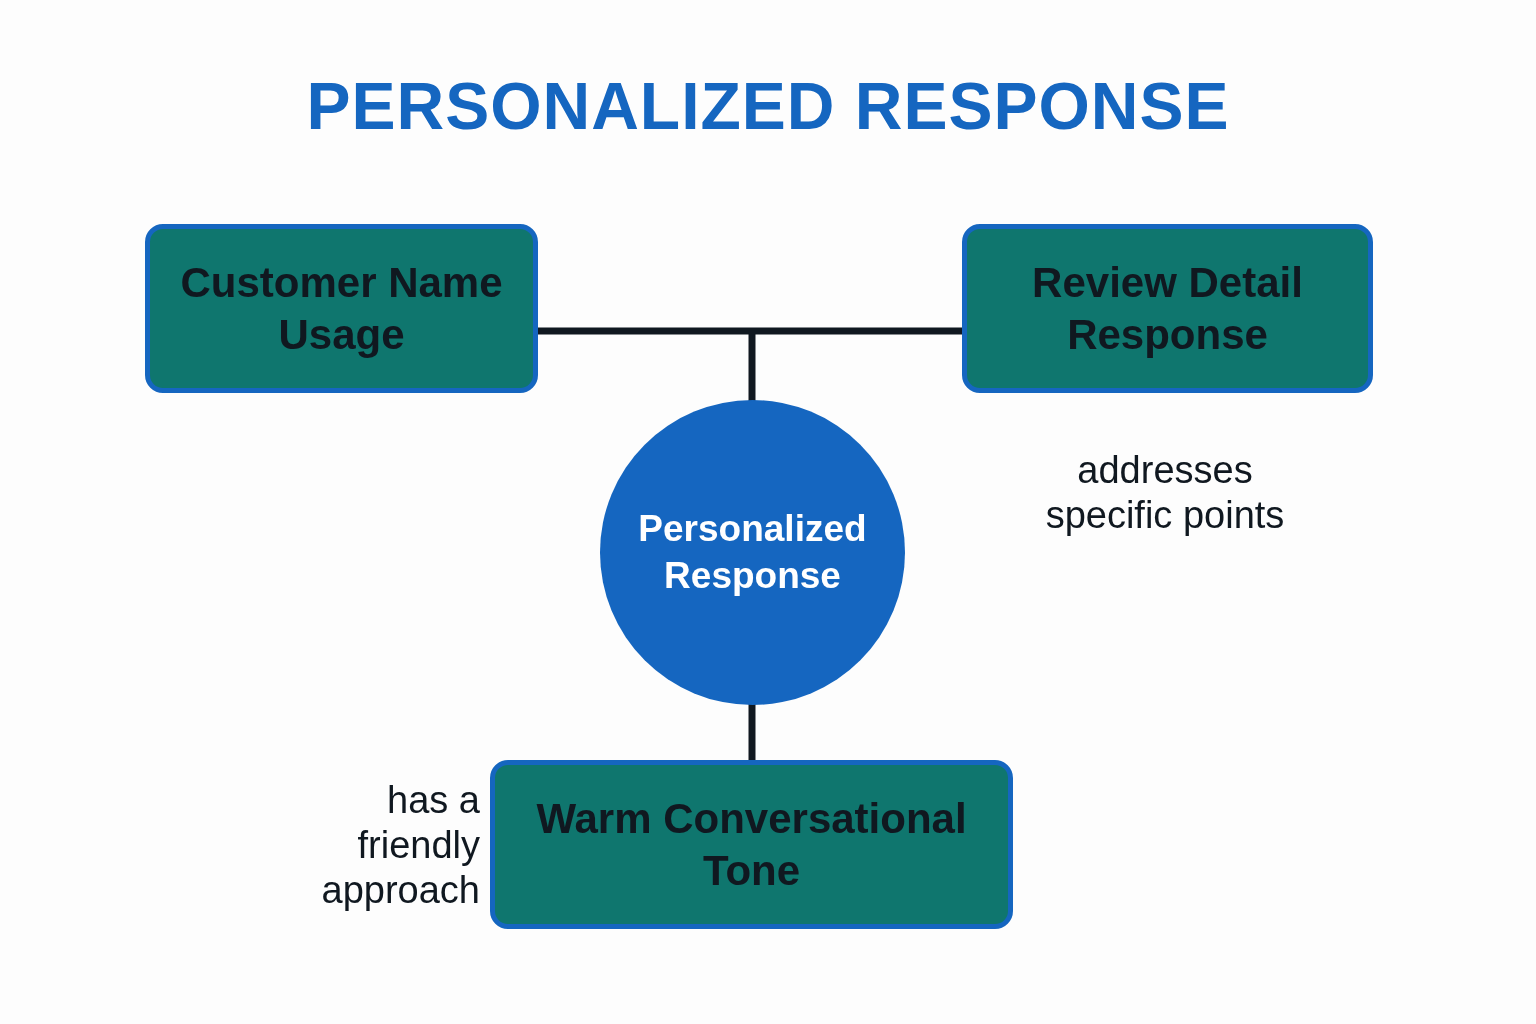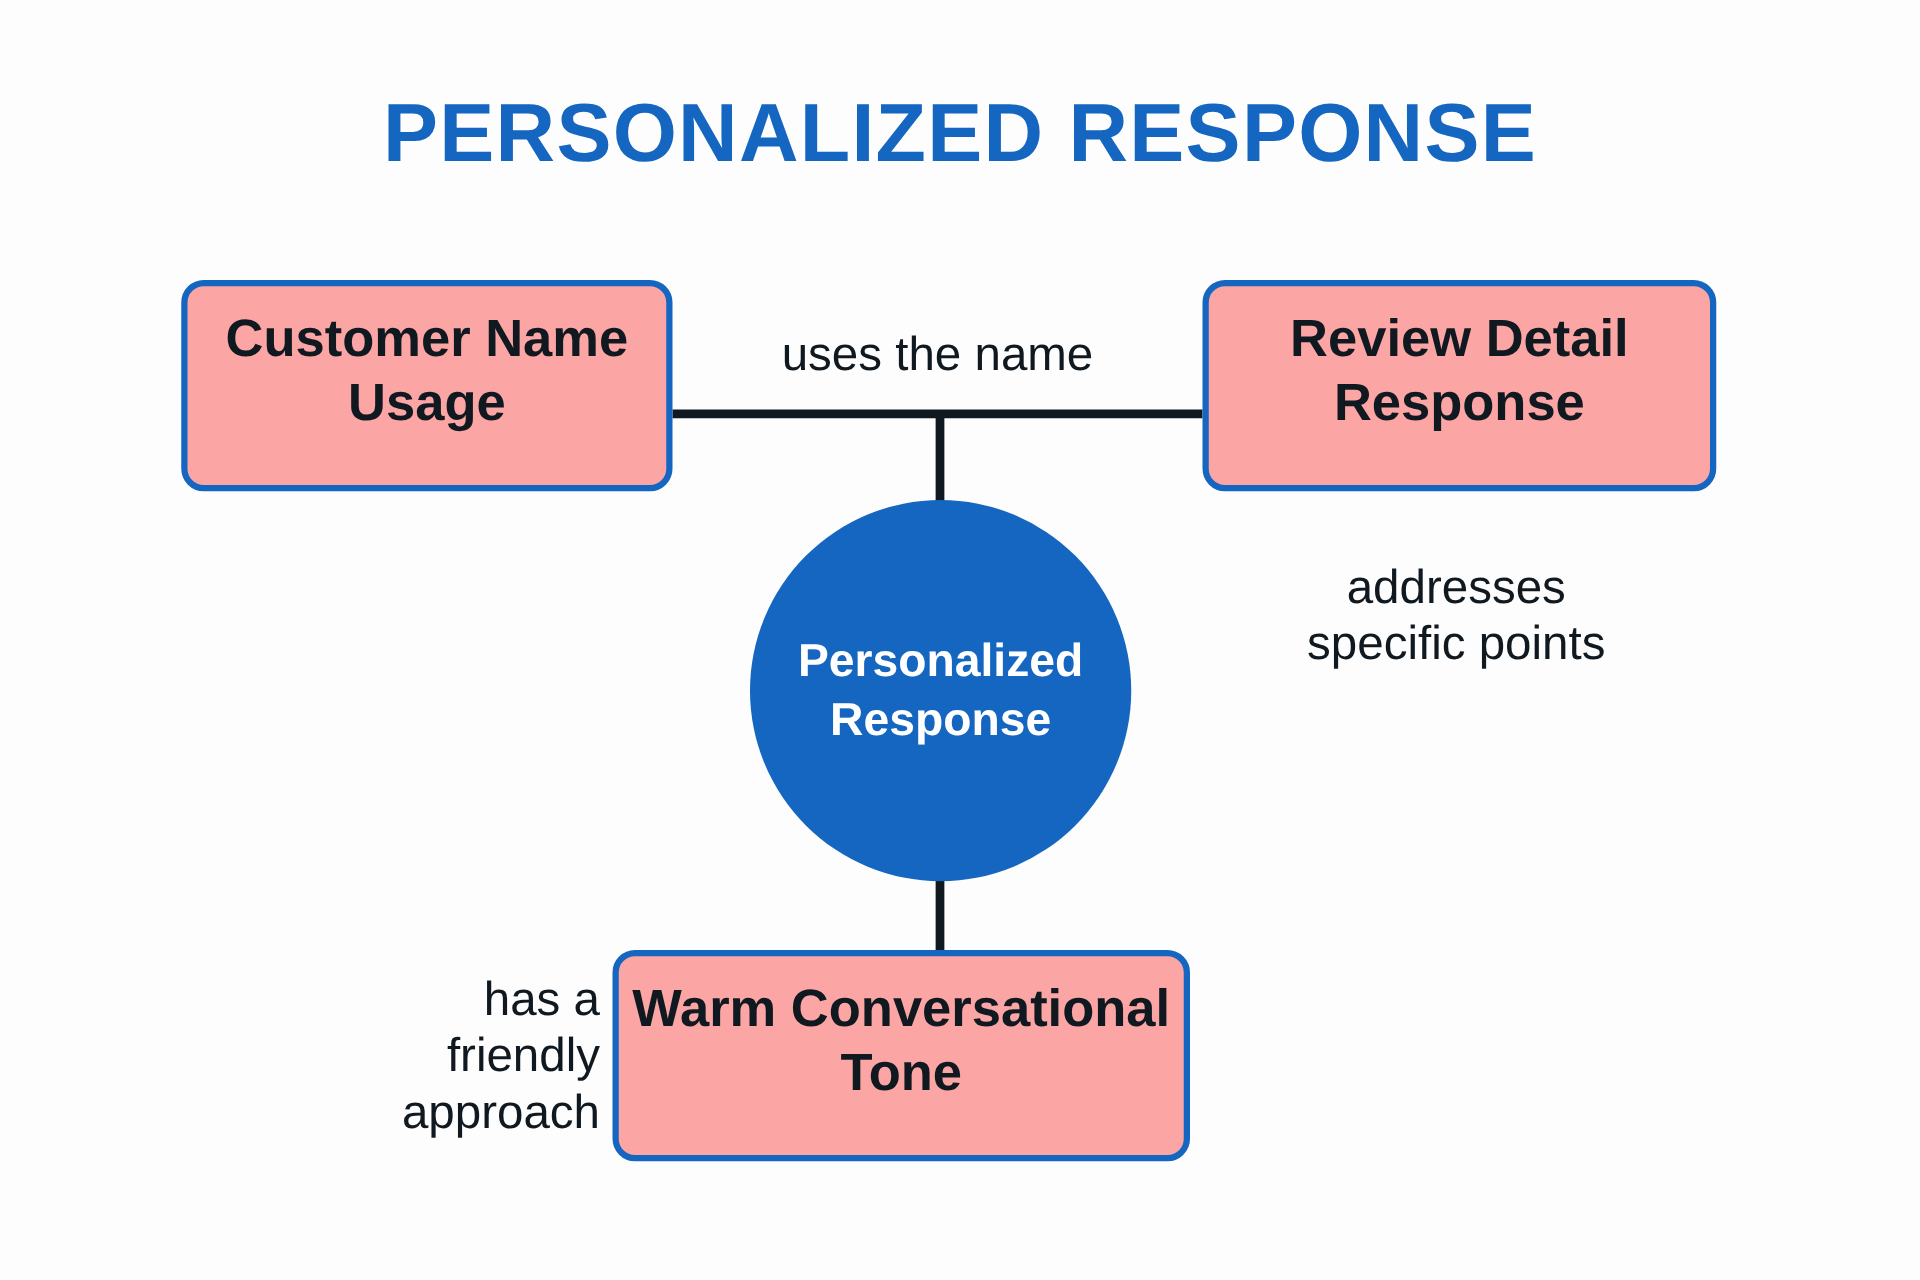--- a/index.html
+++ b/index.html
@@ -43,52 +43,52 @@
     top: 0;
     width: 1536px;
     height: 1024px;
     pointer-events: none;
   }
 
   
   .node-box {
     position: absolute;
     box-sizing: border-box;
-    background: #fca5a5;
+    background: #0f766e;
     border: 5px solid #1566c0;
     border-radius: 18px;
     display: flex;
-    align-items: flex-start;
+    align-items: center;
     justify-content: center;
     text-align: center;
     color: #101820;
     font-size: 42px;
     font-weight: bold;
     line-height: 1.22;
-    padding: 16px 10px;
+    padding: 4px 10px;
   }
 
   #node-customer-name-usage {
     left: 145px;
     top: 224px;
     width: 393px;
     height: 169px;
   }
 
   #node-review-detail-reference {
     left: 962px;
     top: 224px;
     width: 411px;
     height: 169px;
   }
 
   #node-warm-conversational-tone {
     left: 490px;
     top: 760px;
-    width: 462px;
+    width: 523px;
     height: 169px;
   }
 
   
   #node-personalized-response {
     position: absolute;
     left: 600px;
     top: 400px;
     width: 305px;
     height: 305px;
@@ -160,21 +160,20 @@
   </div>
 
   <div id="node-personalized-response">
     <span>Personalized Response</span>
   </div>
 
   <div class="node-box" id="node-warm-conversational-tone">
     <span>Warm Conversational Tone</span>
   </div>
 
-  <div class="edge-label" id="edge-label-uses-the-name">uses the name</div>
 
   <div class="edge-label" id="edge-label-addresses-specific-points">addresses
 specific points</div>
 
   <div class="edge-label" id="edge-label-has-a-friendly-approach">has a
 friendly
 approach</div>
 
 </div>
 

